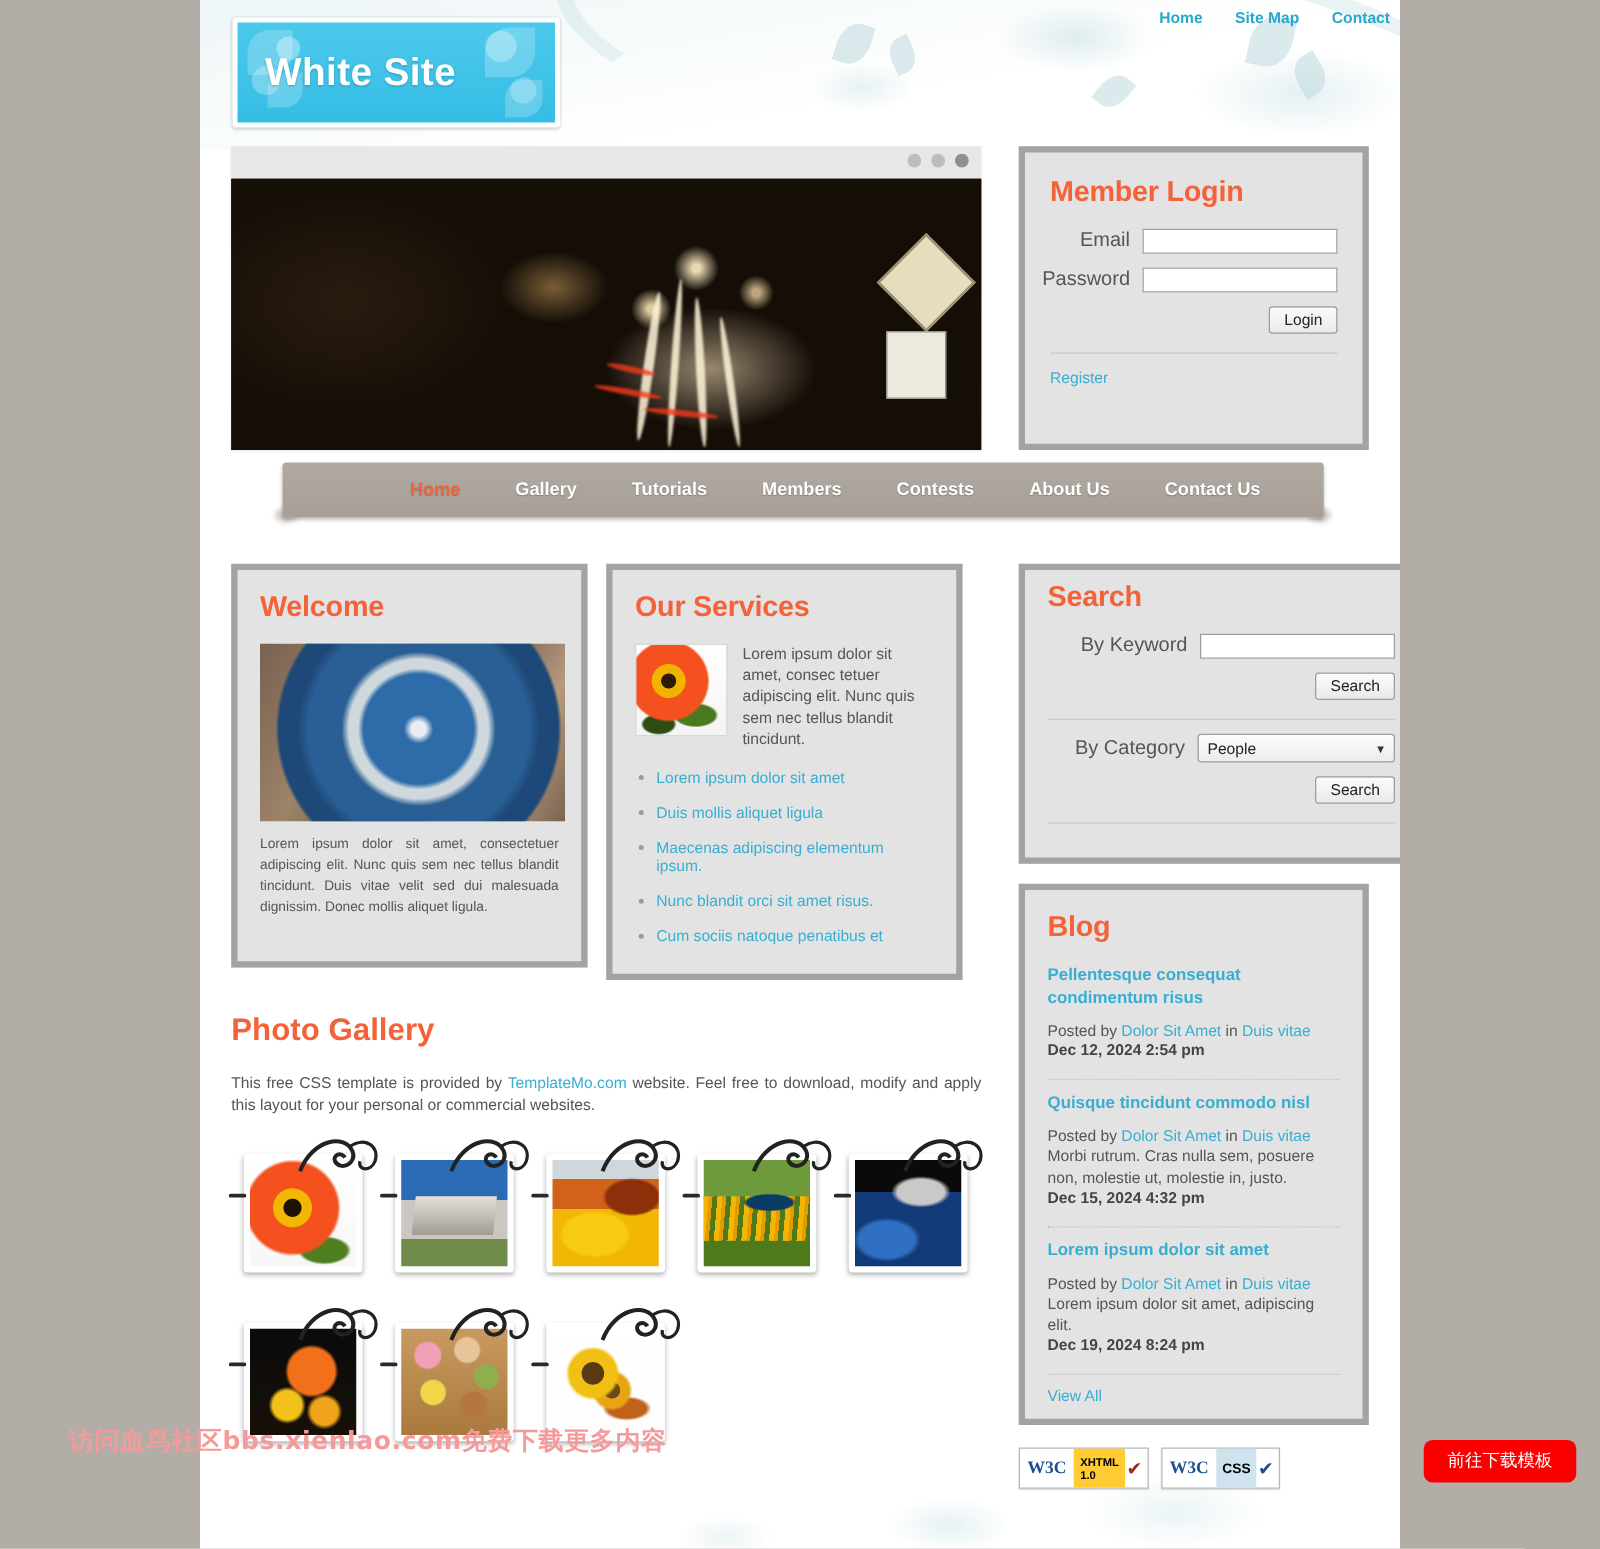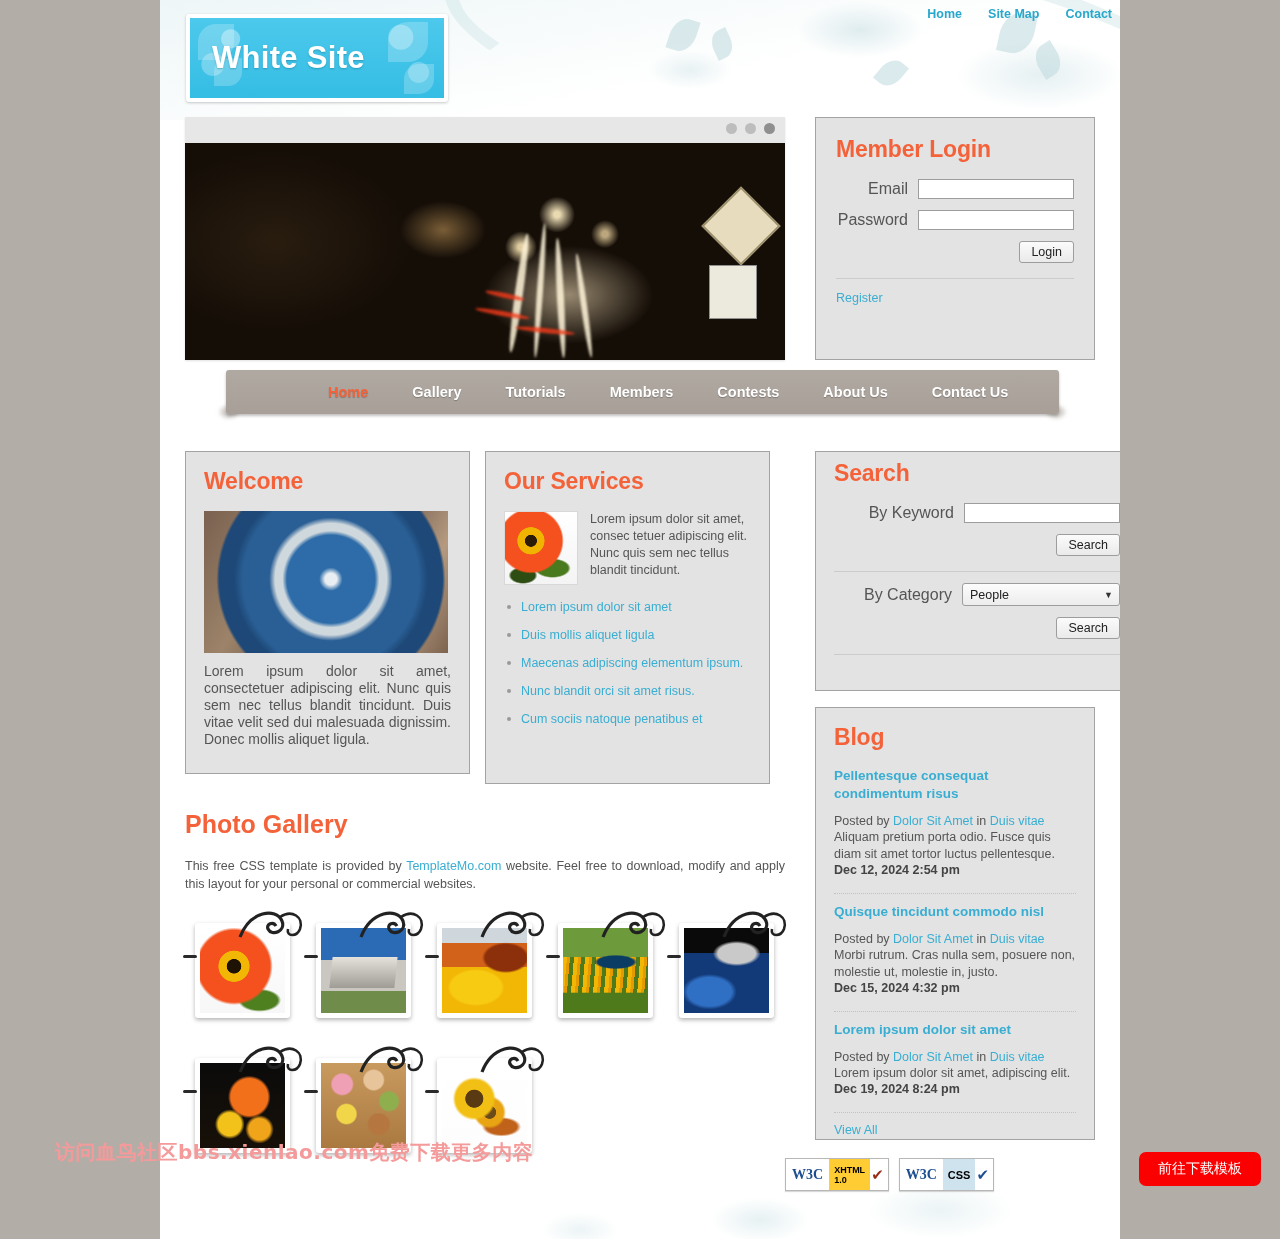--- a/index.html
+++ b/index.html
@@ -113,21 +113,21 @@
       linear-gradient(180deg,#1a1410 0%, #2e2318 45%, #4a3520 72%, #6a4b2b 100%);
     filter:saturate(1.1);
   }
   .trail{position:absolute;background:rgba(255,246,220,.85);border-radius:50%;filter:blur(1px);}
   .tail-red{position:absolute;background:rgba(230,60,30,.8);border-radius:50%;filter:blur(1px);}
   .sign{position:absolute;}
 
   
   .panel {
     background:#e3e3e3;
-    border:1px solid #a3a3a3;
+    border:5px solid #a3a3a3;
     box-sizing:border-box;
   }
   .login-box {
     position:absolute; left:655px; top:117px;
     width:280px; height:243px;
     padding:18px 20px;
   }
   h2.panel-title {
     margin:0 0 16px 0; color:#f4623a; font-size:23px; font-weight:bold;
     letter-spacing:-.2px;
@@ -183,21 +183,21 @@
   .col-right { position:absolute; left:655px; top:451px; width:280px; }
 
   .thumb-globe{
     width:244px;height:142px;margin:6px 0 10px 0;
     background:
       radial-gradient(circle at 52% 48%, #e9eef2 0 4%, #2d6ca8 8% 30%, #cfd8dd 33% 38%, #2a5f95 42% 60%, #1d4877 66% 76%, rgba(30,60,95,0) 78%),
       linear-gradient(120deg,#7a6150 0%, #9c8369 30%, #6c564a 55%, #b59a7f 80%, #7d6450 100%);
     background-blend-mode:normal;
     border:0;
   }
-  .body-text { font-size:14px; line-height:17px; color:#555; text-align:justify; margin:0; }
+  .body-text { font-size:11px; line-height:17px; color:#555; text-align:justify; margin:0; }
 
   .svc-head { display:flex; gap:12px; margin:6px 0 14px 0; }
   .thumb-flower{
     width:74px;height:74px;flex:0 0 74px;
     background:
       radial-gradient(circle at 36% 40%, #2b1a07 0 9%, #f0b400 10% 21%, #f4511e 22% 49%, rgba(244,81,30,0) 52%),
       radial-gradient(ellipse 26px 14px at 66% 78%, #4a7a1e 0 60%, rgba(74,122,30,0) 70%),
       radial-gradient(ellipse 20px 12px at 25% 88%, #2d4d12 0 60%, rgba(45,77,18,0) 72%),
       linear-gradient(#ffffff,#f4f4f4);
     border:1px solid #d8d8d8; box-sizing:border-box;
@@ -287,21 +287,21 @@
       radial-gradient(circle at 30% 60%, #f2d64a 0 12%, rgba(242,214,74,0) 14%),
       radial-gradient(circle at 68% 72%, #b5763f 0 12%, rgba(181,118,63,0) 14%),
       linear-gradient(#c99a60,#a9793f);}
   .img-sunflower{background:
       radial-gradient(circle at 38% 42%, #5a3a12 0 12%, #f2c014 13% 26%, rgba(242,192,20,0) 30%),
       radial-gradient(circle at 56% 58%, #6b4a1a 0 9%, #e8a413 10% 20%, rgba(232,164,19,0) 24%),
       radial-gradient(ellipse 28px 14px at 70% 75%, #c1621a 0 55%, rgba(193,98,26,0) 70%),
       linear-gradient(#ffffff,#fdfdfd);}
 
   
-  .validators { position:absolute; left:625px; top:1158px; display:flex; gap:10px; }
+  .validators { position:absolute; left:655px; top:1158px; display:flex; gap:10px; }
   .badge { height:31px; display:flex; align-items:center; border:1px solid #b7b7b7; background:#fff; box-shadow:0 1px 1px rgba(0,0,0,.15);}
   .badge .w3c { font-weight:bold; font-size:14px; color:#1d4e8f; padding:0 6px; font-family:"Liberation Serif", serif;}
   .badge .lab { font-size:9px; font-weight:bold; line-height:10px; padding:0 5px; height:100%; display:flex; flex-direction:column; justify-content:center;}
   .badge.xhtml .lab { background:#fc3; color:#000; }
   .badge.css .lab { background:#cfe3ef; color:#000; font-size:11px; }
   .tick { font-size:15px; margin:0 4px 0 1px; }
   .badge.xhtml .tick { color:#9a2b15; }
   .badge.css .tick { color:#1d4e8f; }
 
   
@@ -455,21 +455,20 @@
     <h2 class="panel-title">Blog</h2>
 
     <div class="blog-item">
       <a href="#" class="blog-title">Pellentesque consequat condimentum risus</a>
       <p class="blog-meta">
         <span>Posted by</span>
         <a href="#">Dolor Sit Amet</a>
         <span>in</span>
         <a href="#">Duis vitae</a>
       </p>
-      <p class="blog-text">Aliquam pretium porta odio. Fusce quis diam sit amet tortor luctus pellentesque.</p>
       <p class="blog-date">Dec 12, 2024 2:54 pm</p>
     </div>
     <div class="blog-sep"></div>
 
     <div class="blog-item">
       <a href="#" class="blog-title">Quisque tincidunt commodo nisl</a>
       <p class="blog-meta">
         <span>Posted by</span>
         <a href="#">Dolor Sit Amet</a>
         <span>in</span>

